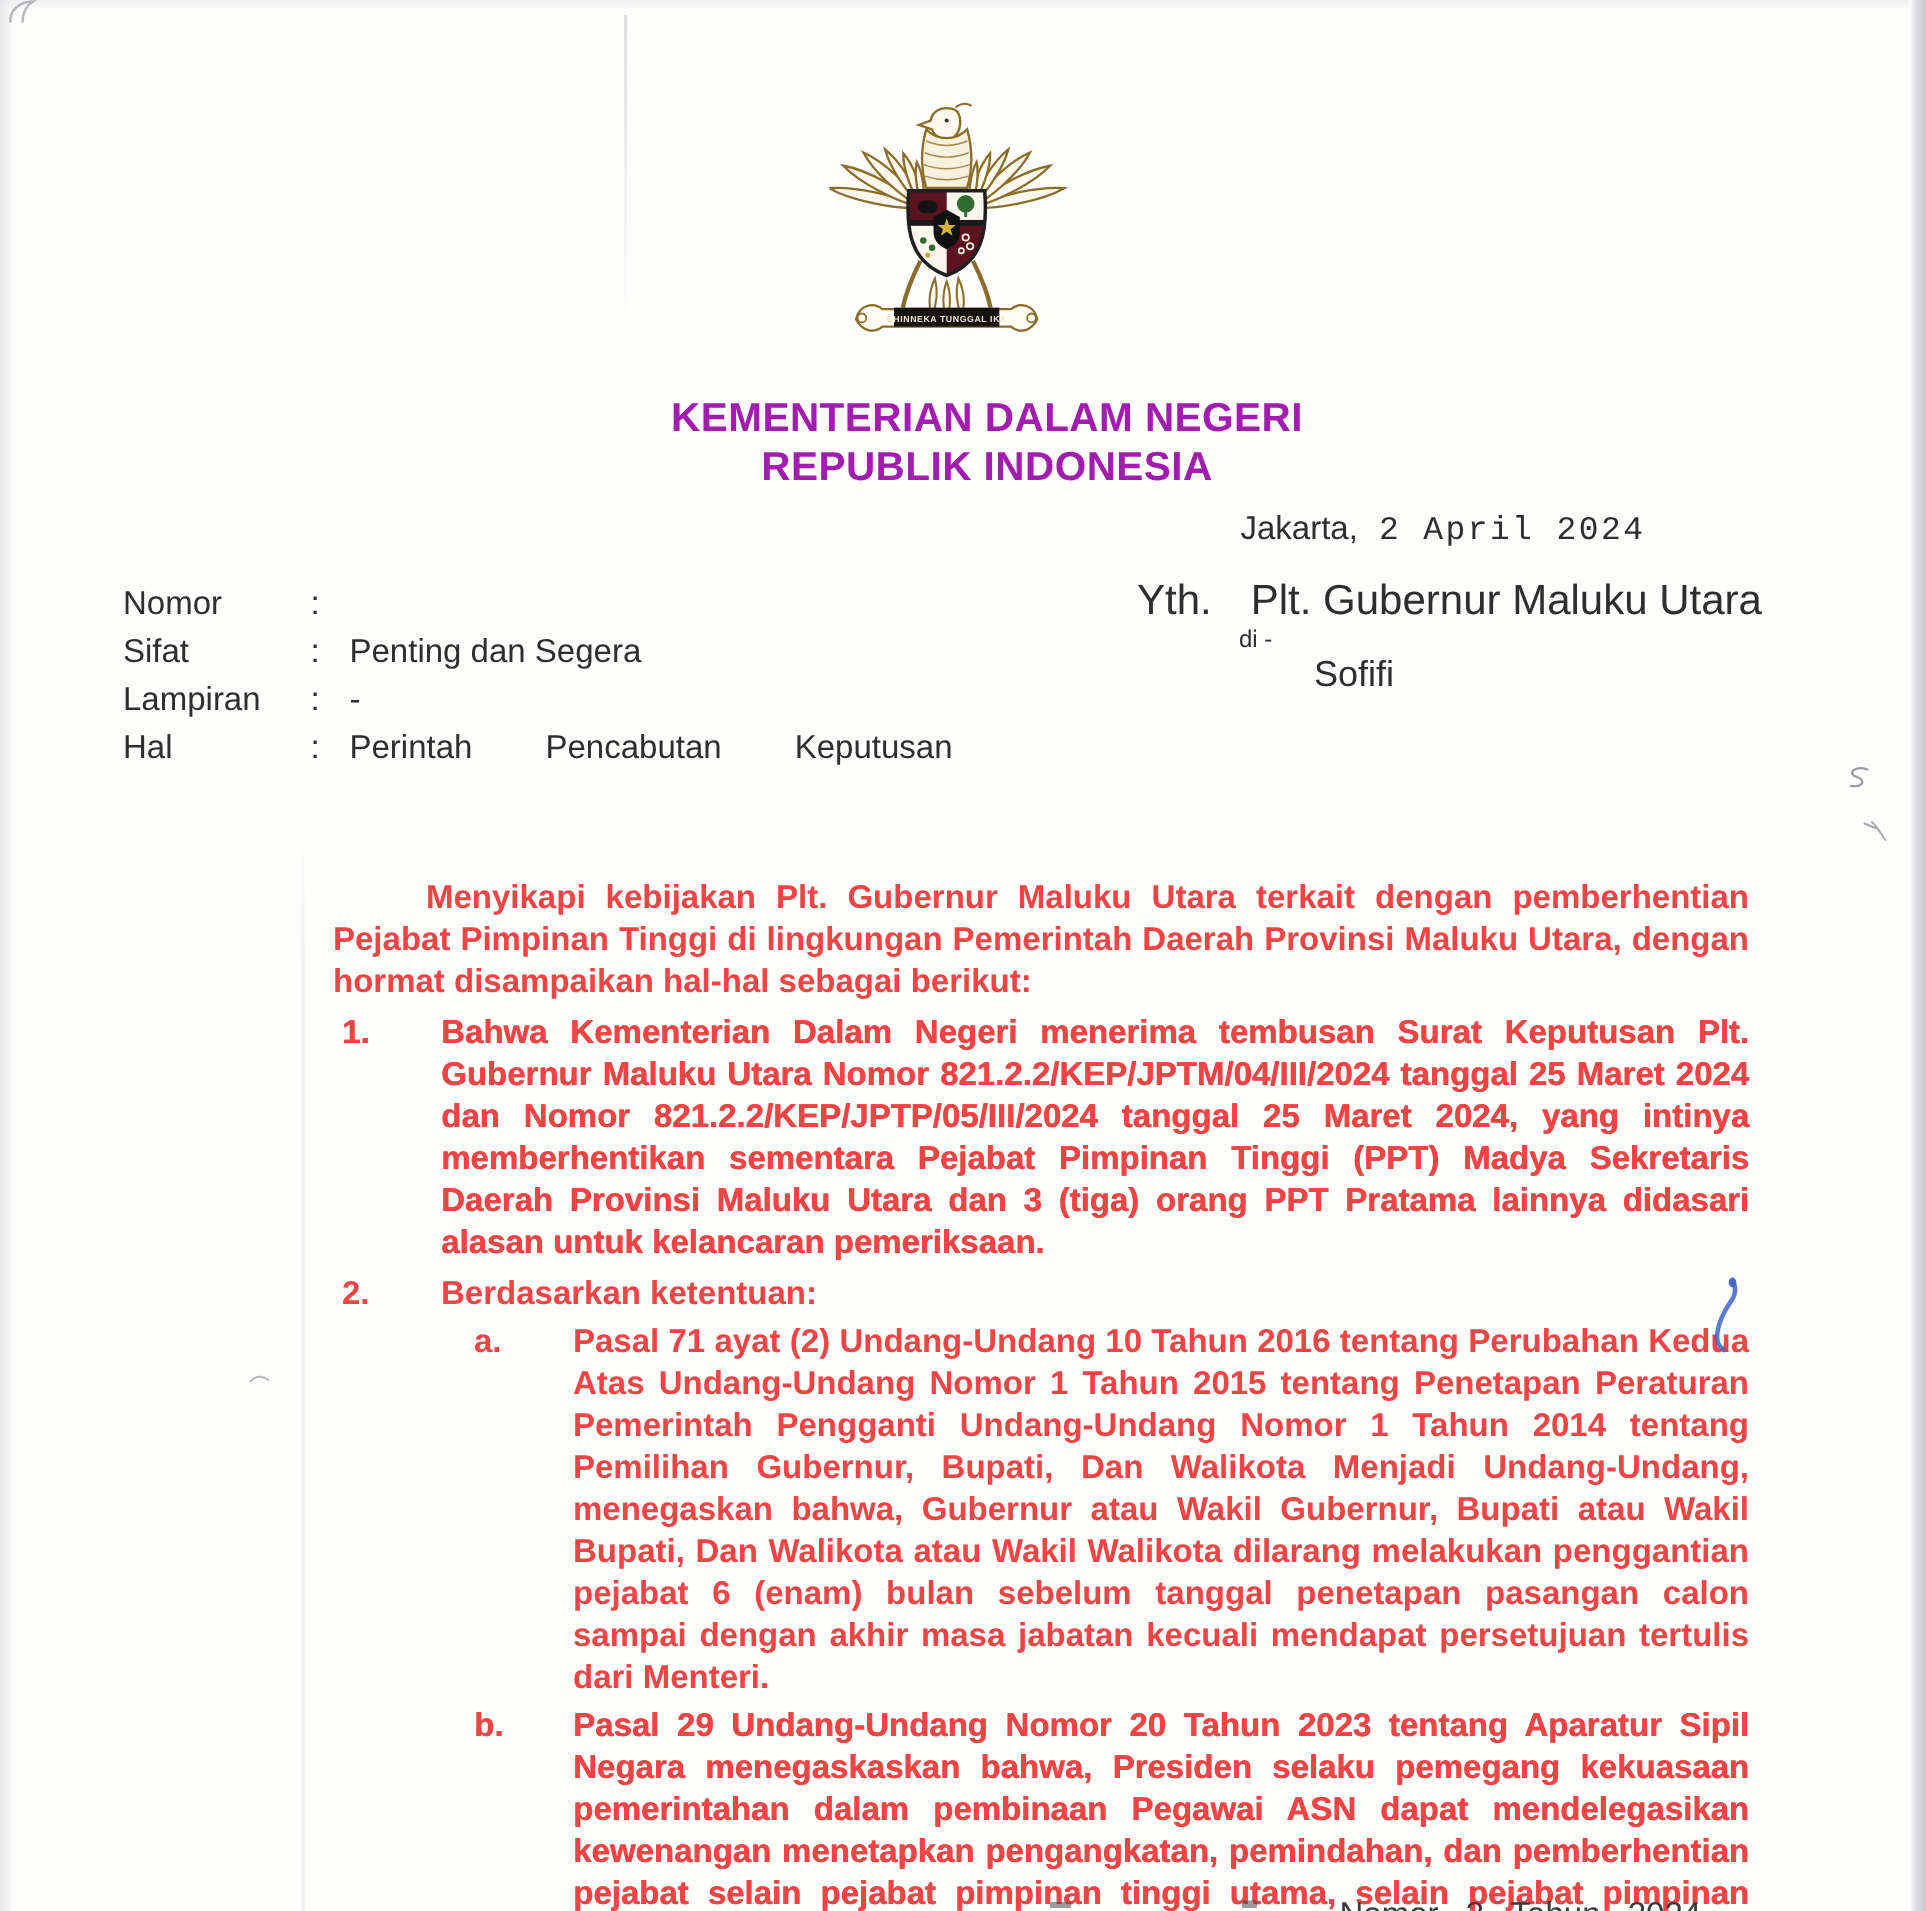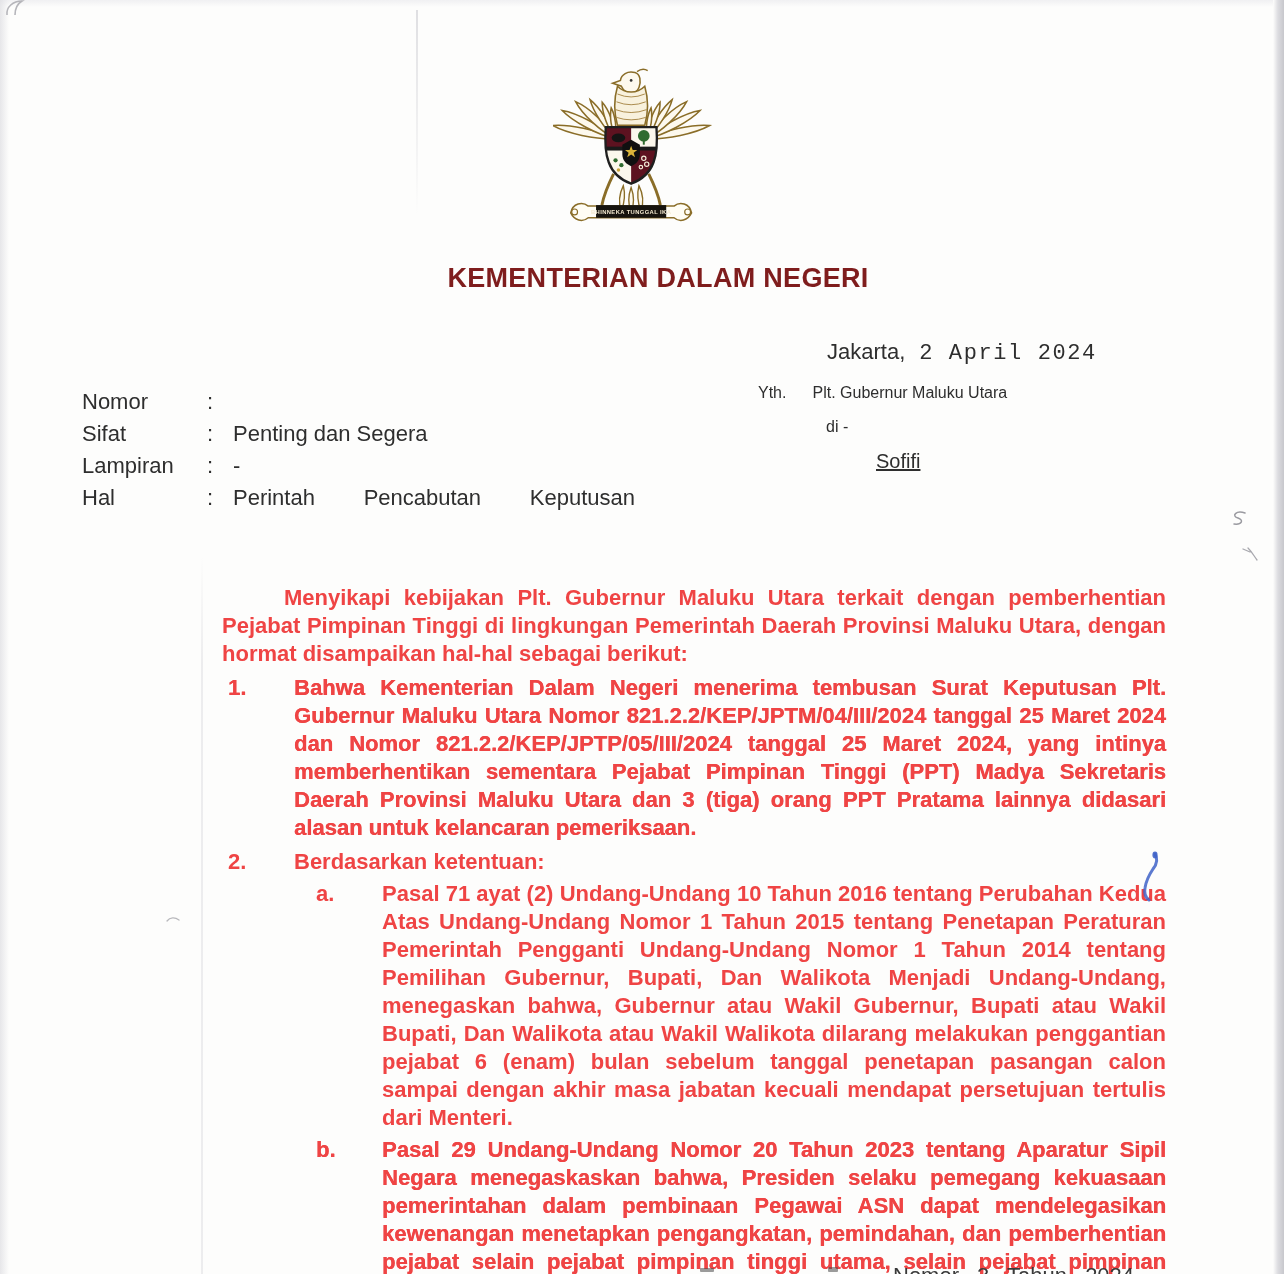--- a/index.html
+++ b/index.html
@@ -16,29 +16,29 @@
   .edge-top{position:absolute; left:0; top:0; width:100%; height:7px;
     background:linear-gradient(to bottom,#ededf0 0%,rgba(253,253,252,0) 100%); opacity:.8;}
   .crease-top{position:absolute; left:416px; top:10px; width:2px; height:205px;
     background:linear-gradient(to bottom,#cfcfd4,rgba(220,220,224,0)); opacity:.65;}
   .crease-bottom{position:absolute; left:201px; top:556px; width:2px; height:718px;
     background:linear-gradient(to bottom,rgba(212,212,217,0),rgba(212,212,217,.5) 15%,rgba(212,212,217,.5)); opacity:.8;}
   .corner-curl{position:absolute; left:4px; top:0;}
   
   .emblem{position:absolute; left:553px; top:57px; width:166px; height:190px;}
   .letterhead-text{position:absolute; left:377px; top:262px; width:562px; text-align:center;
-    font-weight:bold; font-size:27px; line-height:33px; color:#7f1d1d; letter-spacing:.3px;}
+    font-weight:bold; font-size:27px; line-height:33px; color:#a21caf; letter-spacing:.3px;}
   
   .dateline{position:absolute; left:827px; top:339px; font-size:22px; white-space:nowrap;}
   .mono{font-family:"Liberation Mono","DejaVu Sans Mono",monospace; letter-spacing:1.6px;}
   .dateline .mono{margin-left:14px;}
-  .yth{position:absolute; left:758px; top:384px; font-size:16px; white-space:nowrap;}
+  .yth{position:absolute; left:758px; top:384px; font-size:28px; white-space:nowrap;}
   .yth .name{margin-left:26px;}
   .di{position:absolute; left:826px; top:418px; font-size:16px;}
-  .kota{position:absolute; left:876px; top:450px; font-size:20px;text-decoration:underline;}
+  .kota{position:absolute; left:876px; top:436px; font-size:24px;}
   
   .meta{position:absolute; left:82px; top:386px; font-size:22px;}
   .meta-row{display:flex; align-items:center; line-height:32px;}
   .meta-row .lbl{width:125px; flex:none;}
   .meta-row .sep{width:26px; flex:none;}
   .hal-val{width:402px;}
   .hal-val .jline{text-align:justify; text-align-last:justify;}
   
   .body{position:absolute; left:222px; top:584px; width:944px;
     font-size:22px; line-height:28px; text-align:justify; color:#ef4444;font-weight:bold;}
@@ -148,20 +148,21 @@
 
     <path d="M18,160 C20,150 30,148 36,153 L124,153 C130,148 140,150 142,160 C138,168 130,170 124,165 L36,165 C30,170 22,168 18,160 Z" fill="#fffdf4" stroke="#8a6d28" stroke-width="1.6"></path>
     <circle cx="22" cy="159" r="3" fill="none" stroke="#8a6d28" stroke-width="1.2"></circle>
     <circle cx="138" cy="159" r="3" fill="none" stroke="#8a6d28" stroke-width="1.2"></circle>
     <rect x="44" y="152" width="72" height="13" fill="#17140e"></rect>
     <text x="80" y="161.5" text-anchor="middle" font-size="6" font-weight="bold" fill="#f3e9cf" font-family="Liberation Sans, sans-serif" letter-spacing="0.4">BHINNEKA TUNGGAL IKA</text>
   </svg>
 
   <div class="letterhead-text">
     <div>KEMENTERIAN DALAM NEGERI</div>
+    <div>REPUBLIK INDONESIA</div>
   </div>
 
   <div class="dateline">
     <span>Jakarta,</span><span class="mono">2 April 2024</span>
   </div>
 
   <div class="yth">
     <span>Yth.</span><span class="name">Plt. Gubernur Maluku Utara</span>
   </div>
   <div class="di">di -</div>

